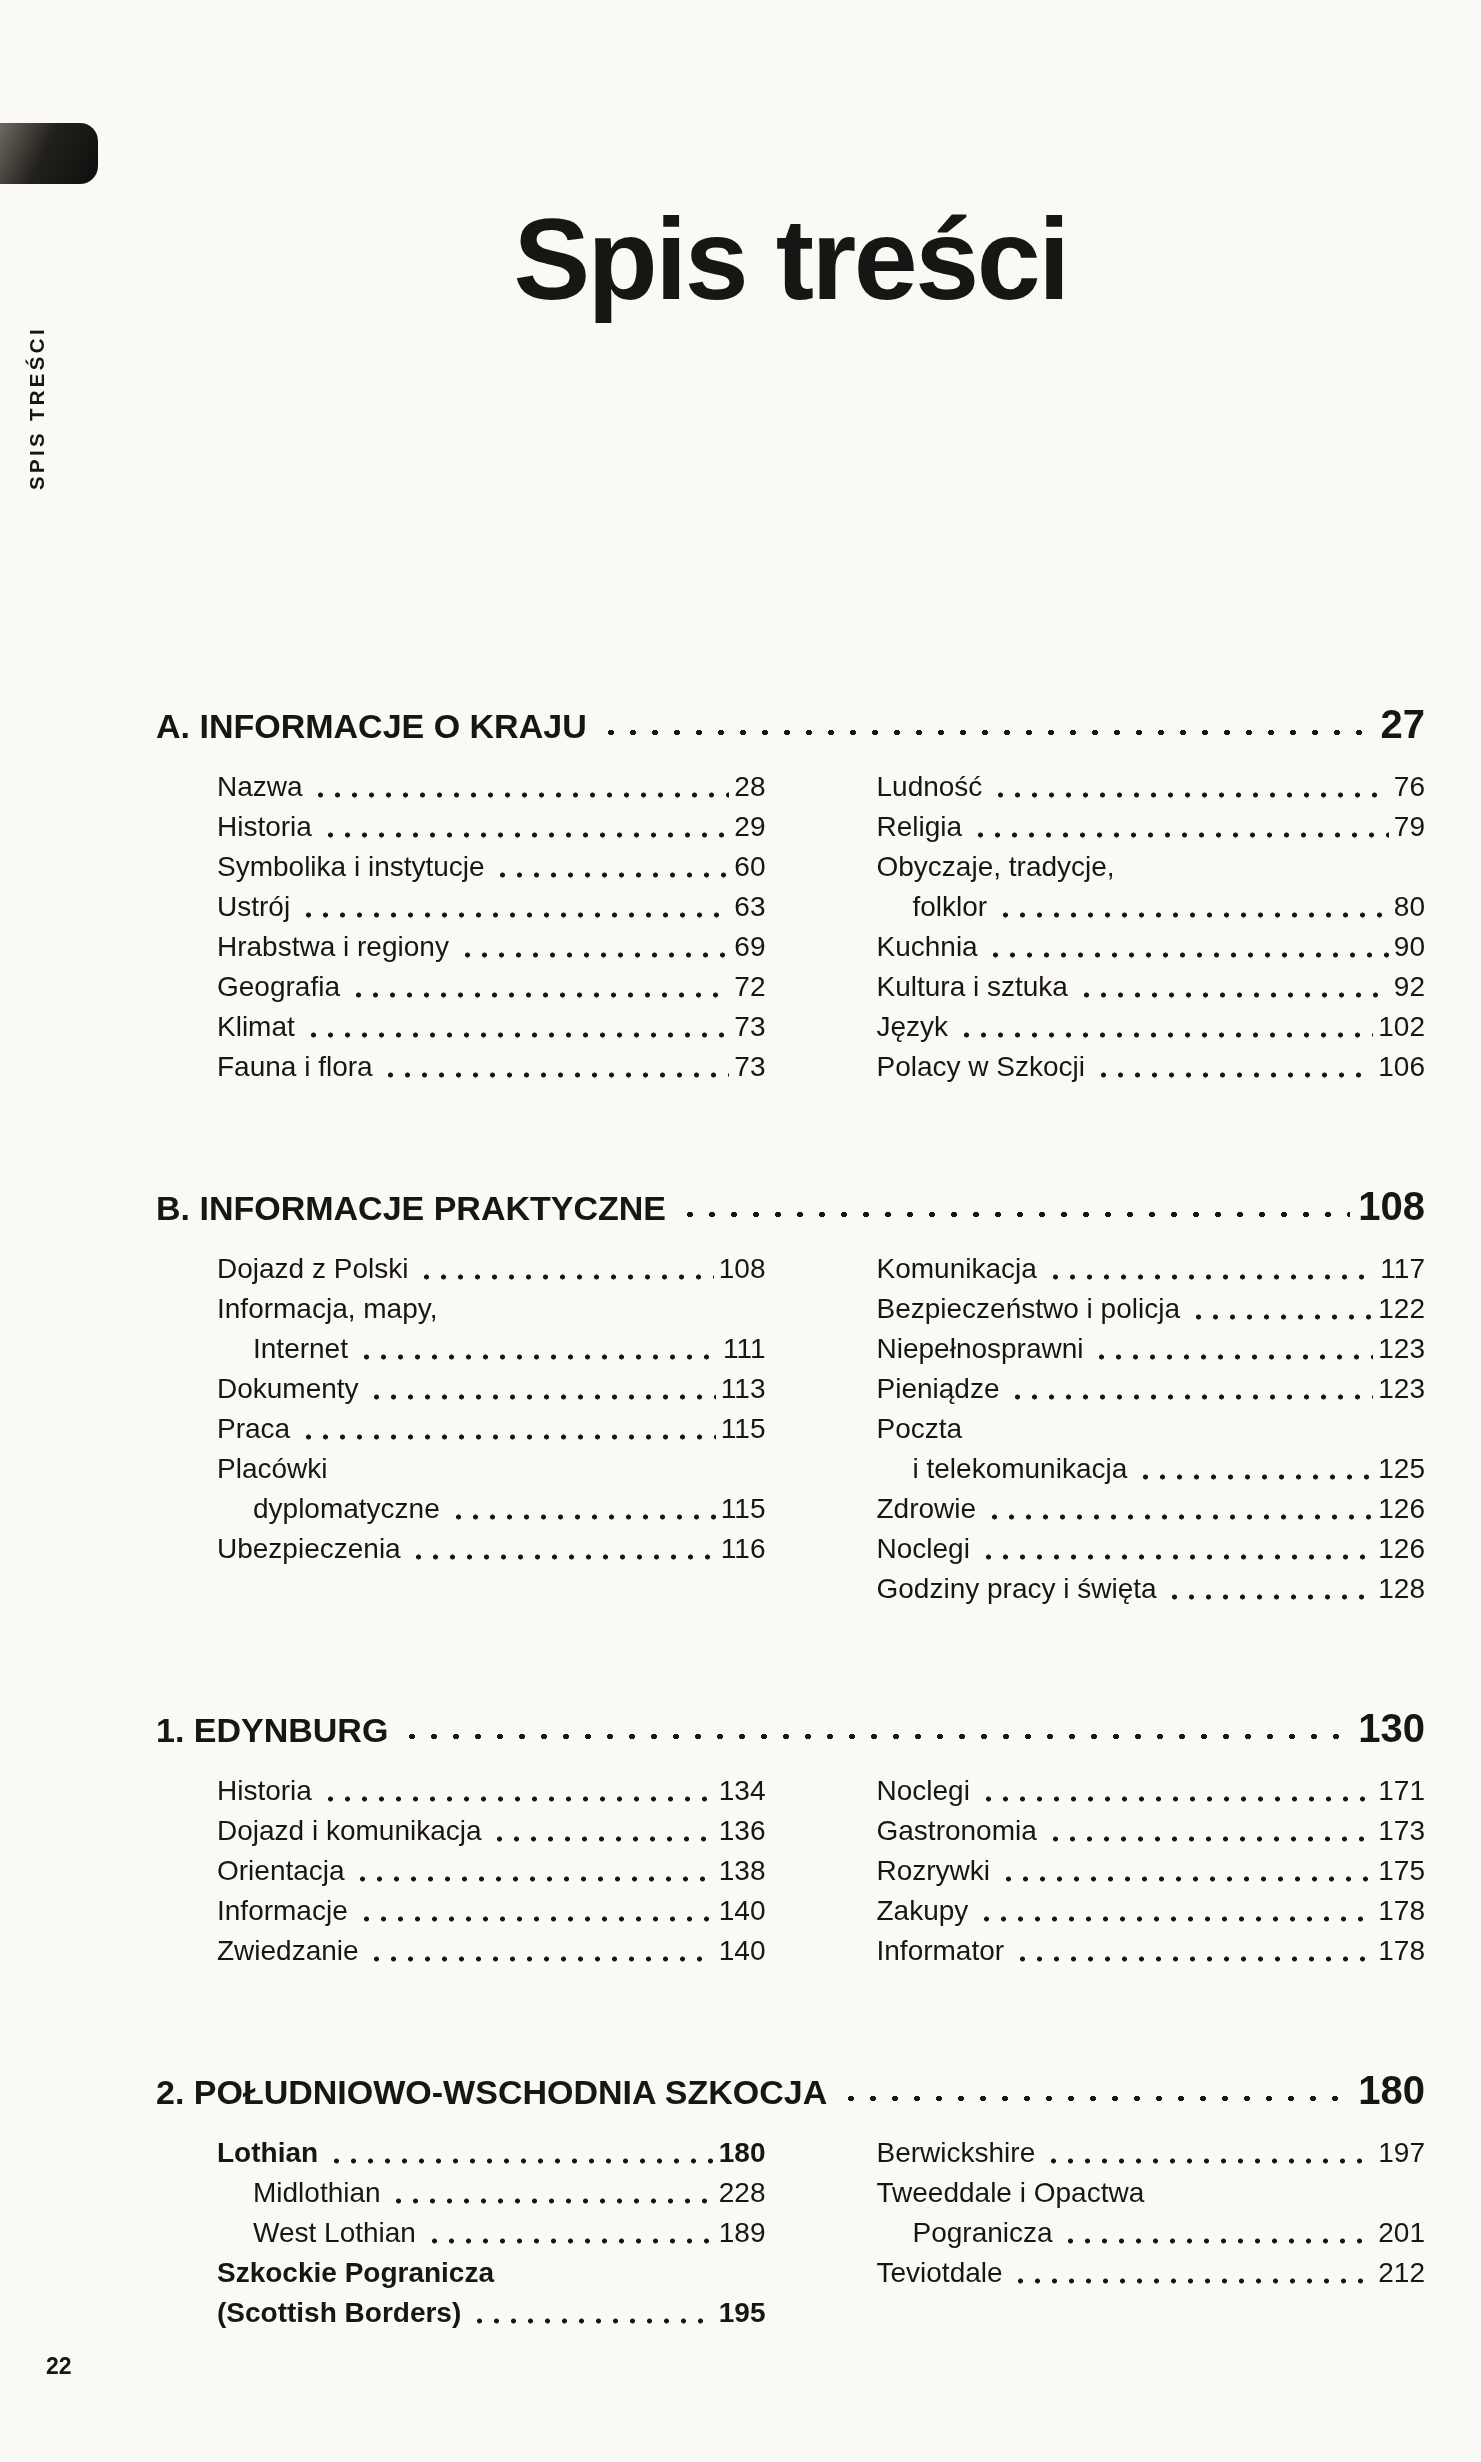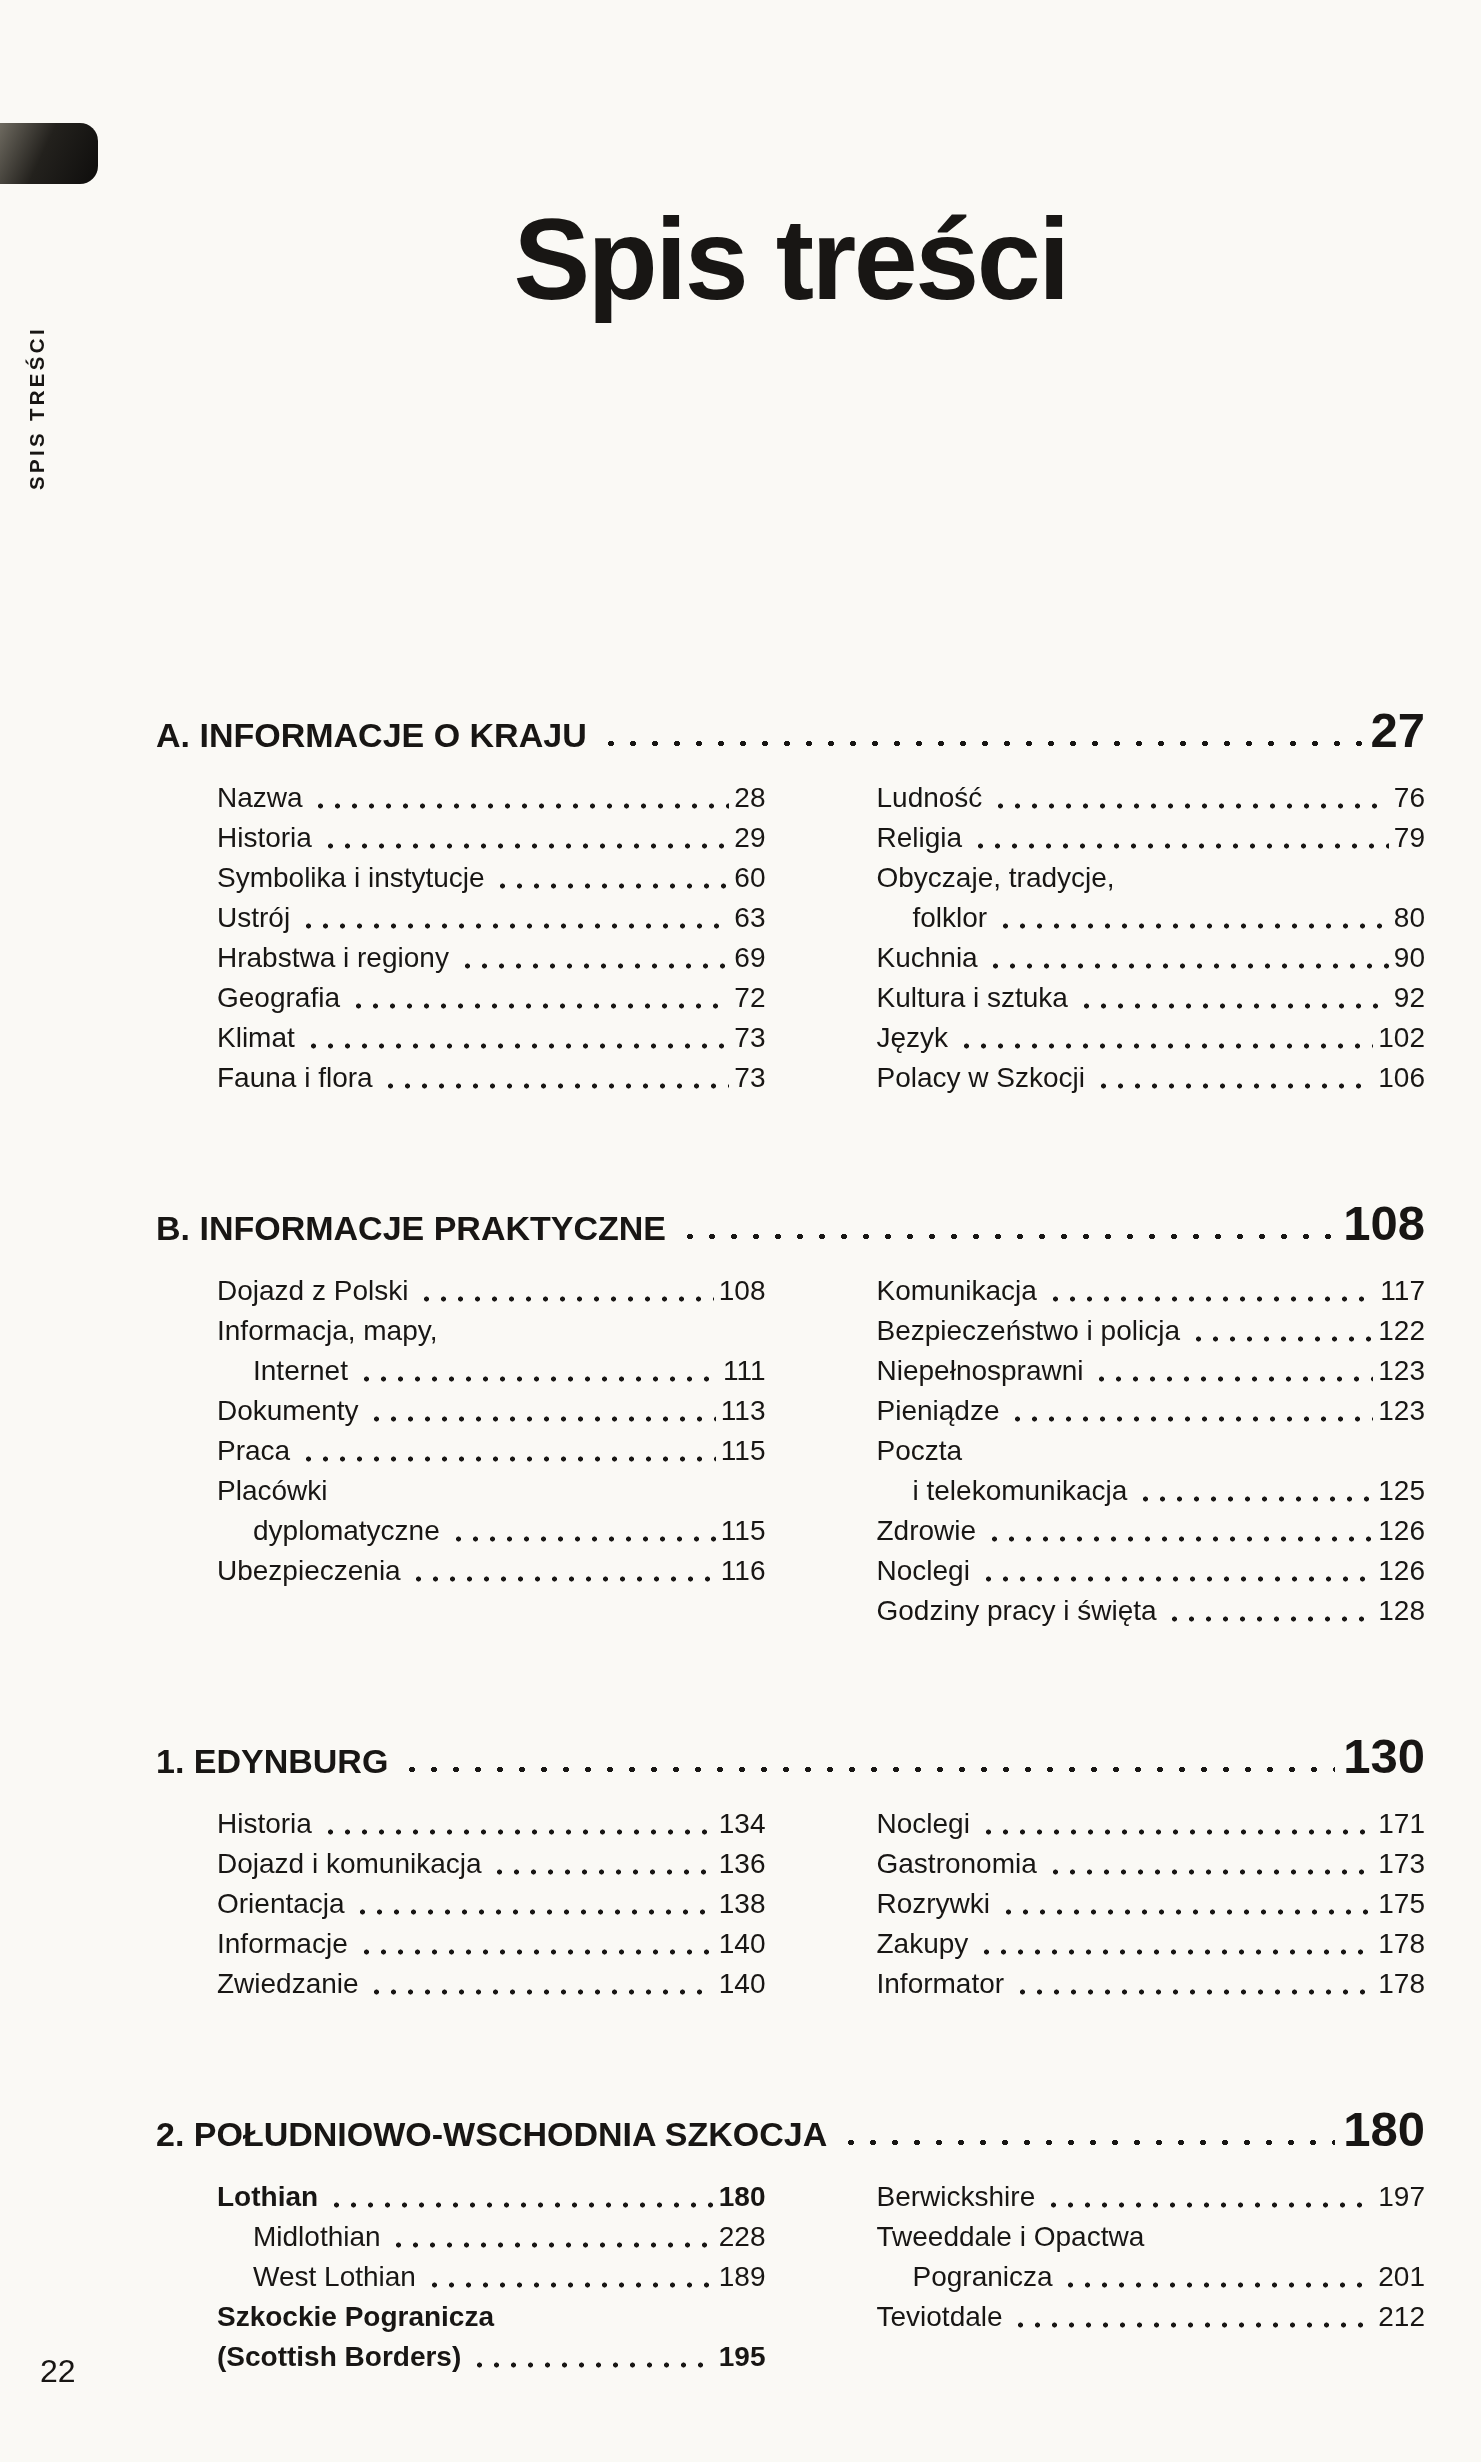--- a/index.html
+++ b/index.html
@@ -37,21 +37,21 @@
     font-size:115px;
     font-weight:bold;
     letter-spacing:-2.5px;
   }
 
   .sections { margin-top:377px;text-align:right; }
   .toc-section + .toc-section { margin-top:97px; }
 
   .sec-head { display:flex; align-items:baseline; font-size:34px; font-weight:bold; }
   .sec-label { white-space:nowrap; }
-  .sec-page { font-size:49px; white-space:nowrap; }
+  .sec-page { font-size:40px; white-space:nowrap; }
 
   .cols { display:flex; gap:111px; padding-left:61px; margin-top:20px; }
   .col { flex:1 1 0; min-width:0; }
 
   .row { display:flex; align-items:baseline; font-size:28px; line-height:40px; }
   .row.indent { padding-left:36px; }
   .row.bold { font-weight:bold; }
   .lbl { white-space:nowrap; }
   .pg { white-space:nowrap; }
 
@@ -66,22 +66,22 @@
     background-position:left bottom 9.8px;
   }
   .sec-head .leader {
     margin:0 8.2px 0 13px;
     background-image: radial-gradient(circle, var(--ink, #181614) 2.7px, transparent 3.2px);
     background-size:22px 7.4px;
     background-position:left bottom 10.6px;
   }
 
   .folio {
-    position:absolute; left:40px; top:2353px;
-    font-size:32px; font-weight:normal;
+    position:absolute; left:46px; top:2353px;
+    font-size:23px; font-weight:bold;
   }
 </style>
 </head>
 <body>
 
 <div class="tab"></div>
 
 <div class="side-label">SPIS TREŚCI</div>
 
 <div class="content">

